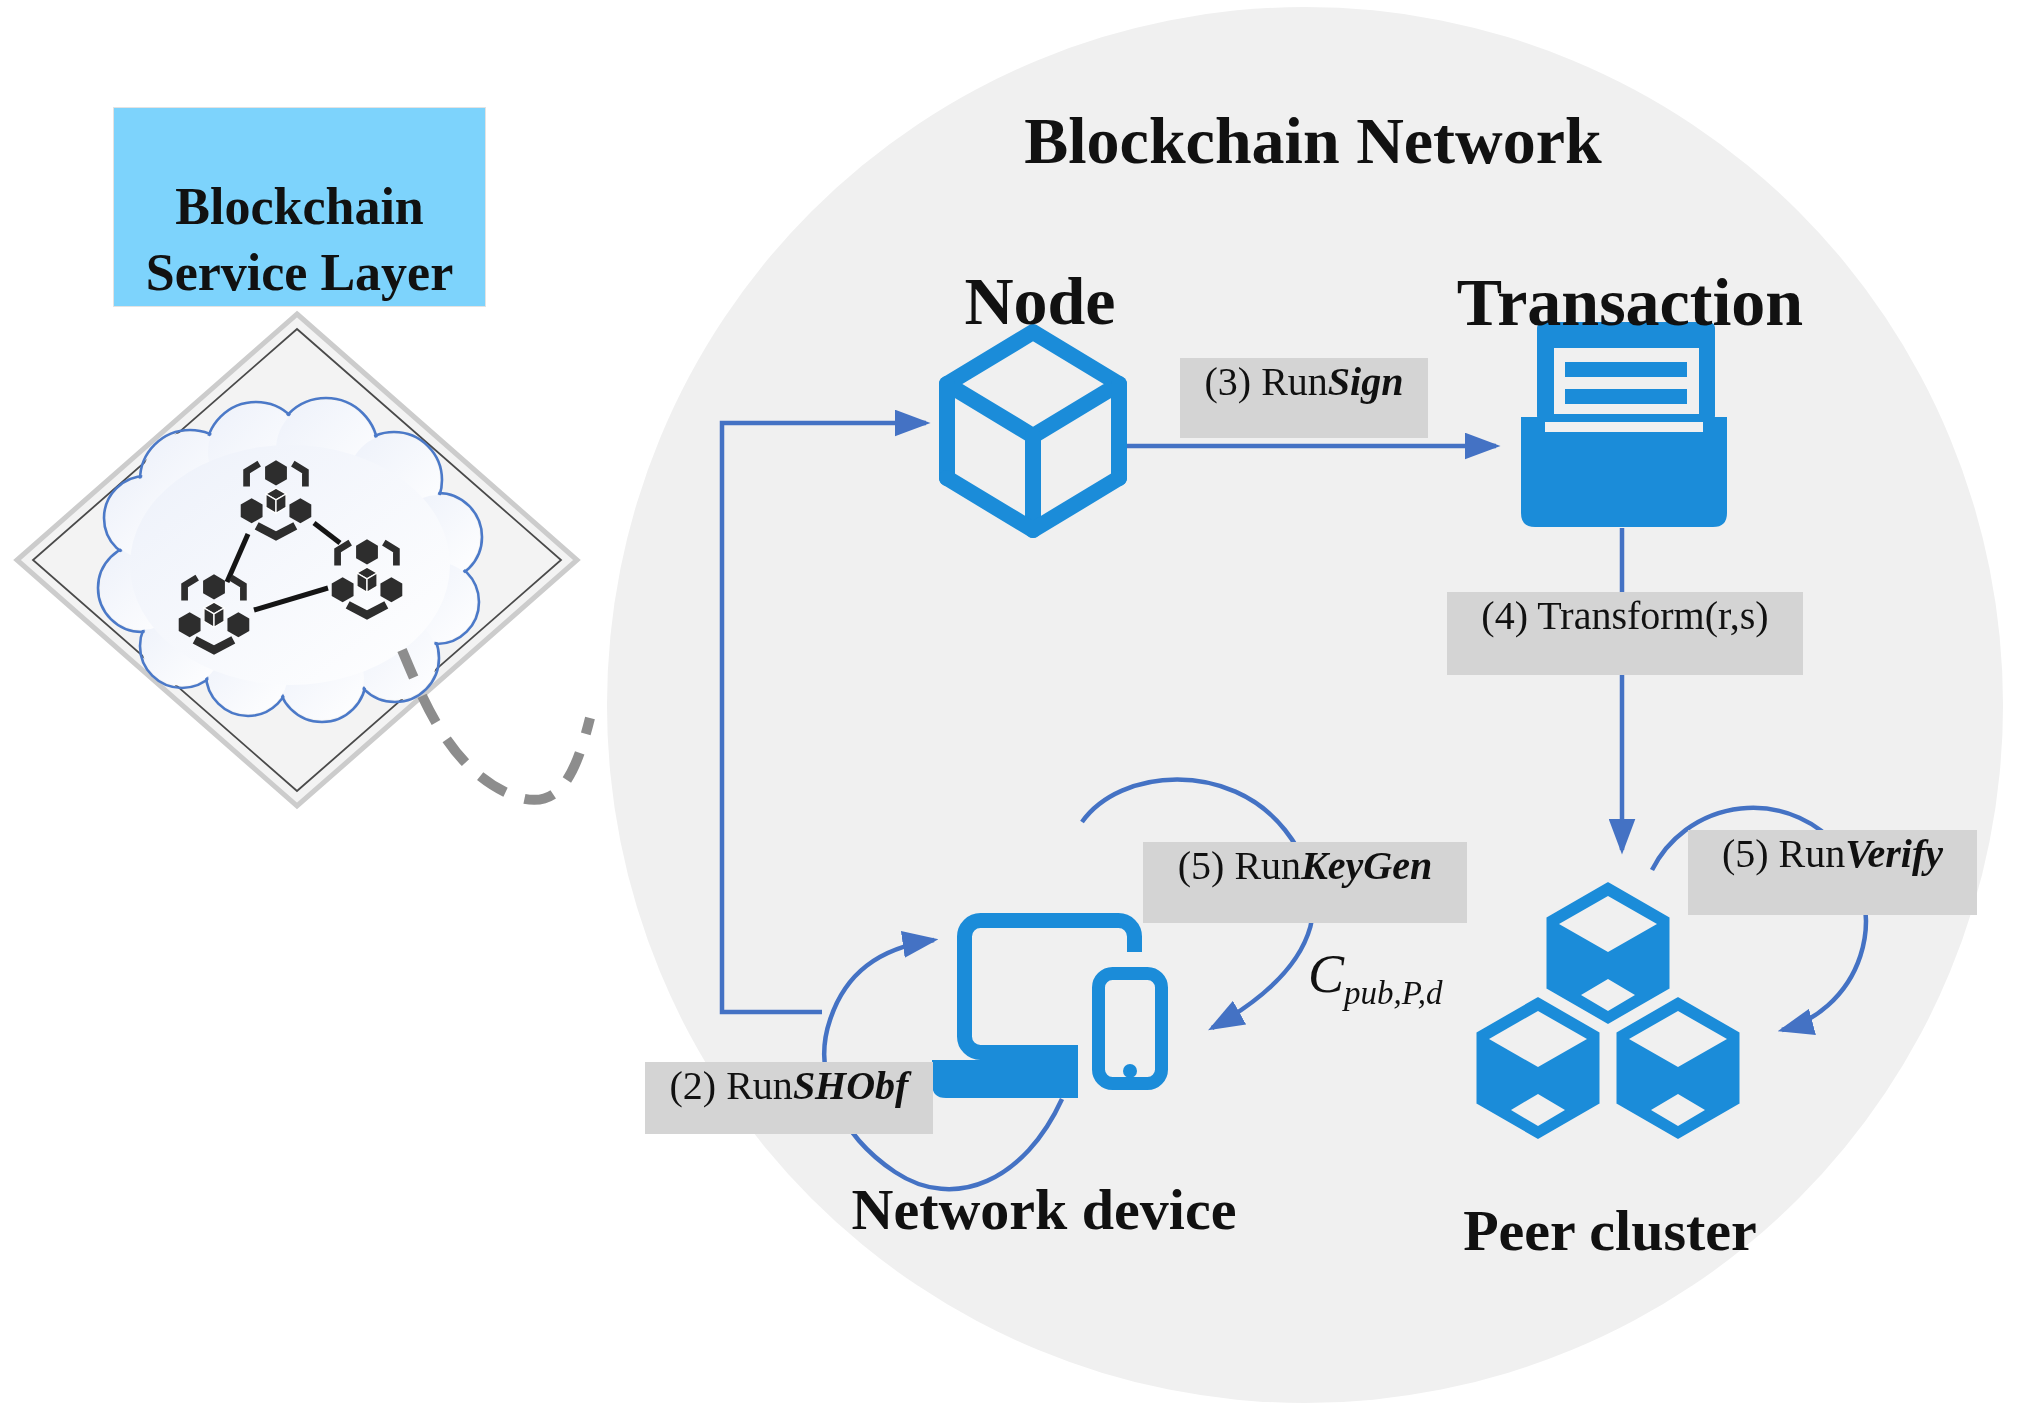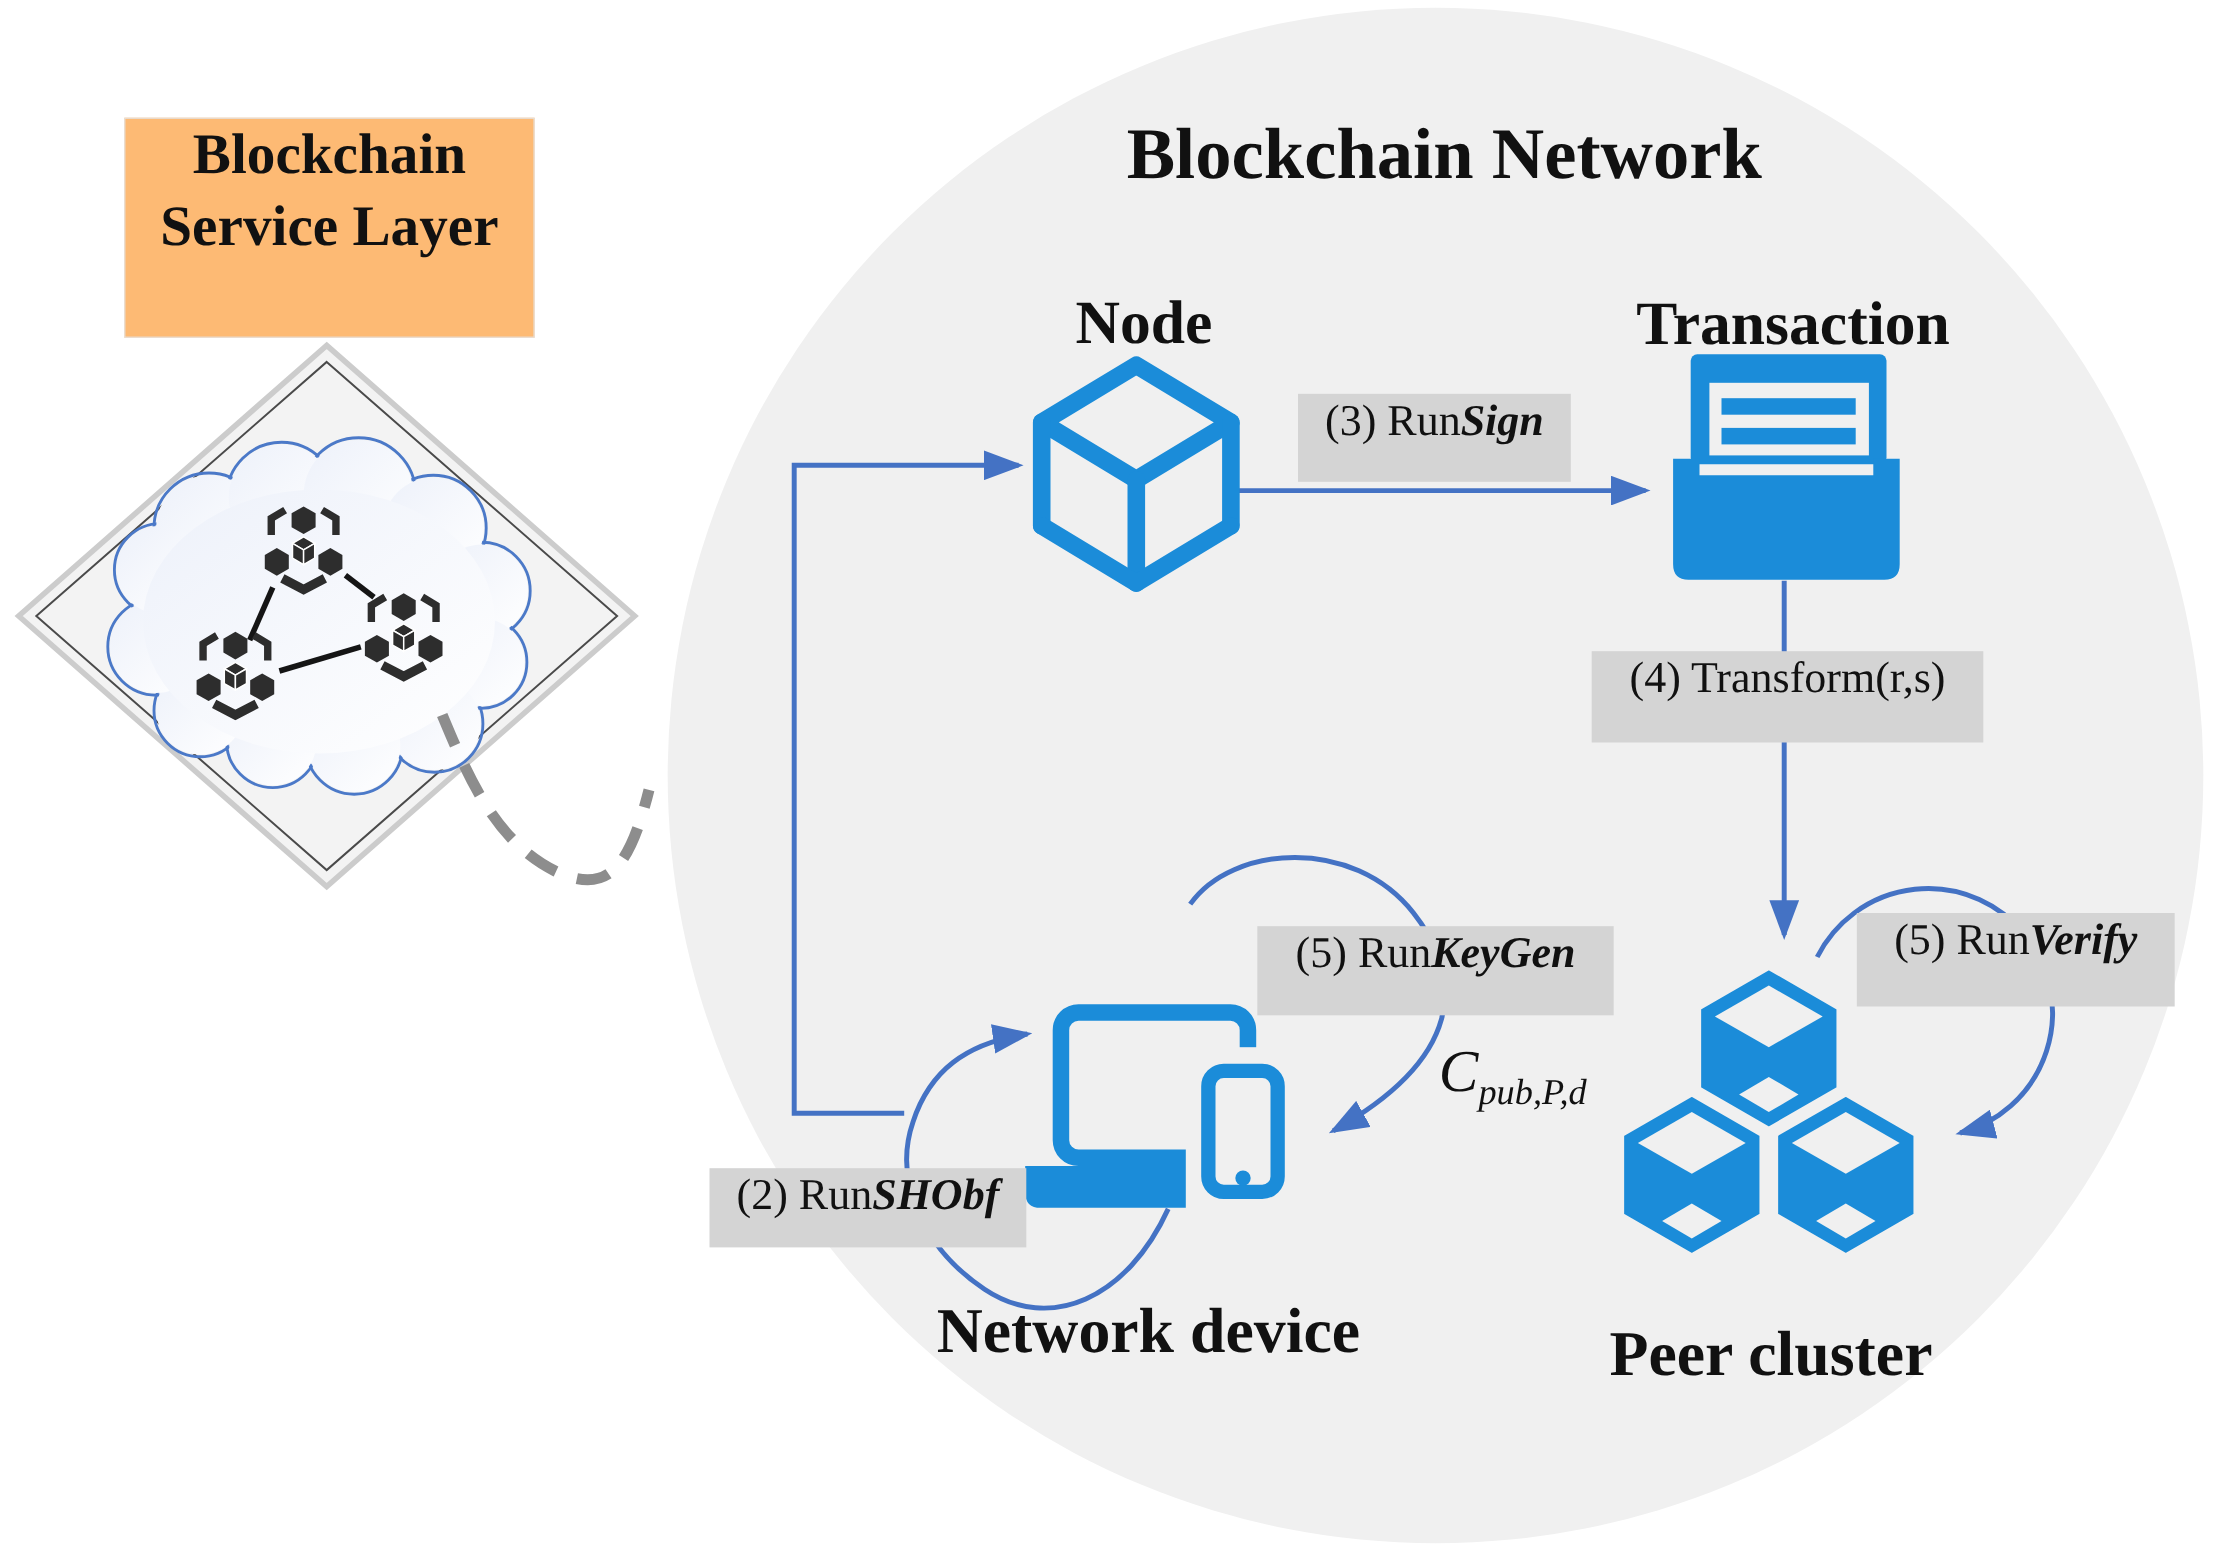--- a/index.html
+++ b/index.html
@@ -1,25 +1,25 @@
 <!DOCTYPE html>
 <html><head>
 <meta charset="utf-8">
 <style>
   html,body{margin:0;padding:0;background:#ffffff;}
   #stage{position:relative;width:2017px;height:1417px;background:#ffffff;overflow:hidden;
          font-family:"Liberation Serif","DejaVu Serif",serif;color:#111;}
   #shapes{position:absolute;left:0;top:0;width:2017px;height:1417px;}
   .txt{position:absolute;white-space:nowrap;}
   .ctr{transform:translateX(-50%);text-align:center;}
-  .svc-box{position:absolute;left:113px;top:107px;width:371px;height:198px;background:#fdba74;
-           border:1px solid #e3e3e3;display:flex;align-items:flex-start;justify-content:center;}
+  .svc-box{position:absolute;left:113px;top:107px;width:371px;height:198px;background:#7dd3fc;
+           border:1px solid #e3e3e3;display:flex;align-items:flex-end;justify-content:center;}
   .svc-box .inner{font-size:52px;font-weight:bold;line-height:1.27;text-align:center;}
   .net-title{left:1313px;top:103px;font-size:66px;font-weight:bold;}
-  .icon-lbl{font-weight:bold;font-size:56px;}
+  .icon-lbl{font-weight:bold;font-size:68px;}
   .step{position:absolute;background:#d4d4d4;display:flex;align-items:flex-start;justify-content:center;
         font-size:40px;}
   .kw-bi{font-weight:bold;font-style:italic;}
   .kw-i{}
   .formula{position:absolute;font-style:italic;}
   .t-formula{left:742px;top:637px;font-size:44px;}
   .t-formula sub{font-size:30px;font-style:italic;line-height:0;}
   .c-formula{left:1308px;top:943px;font-size:54px;}
   .c-formula sub{font-size:33px;line-height:0;}
 </style>

